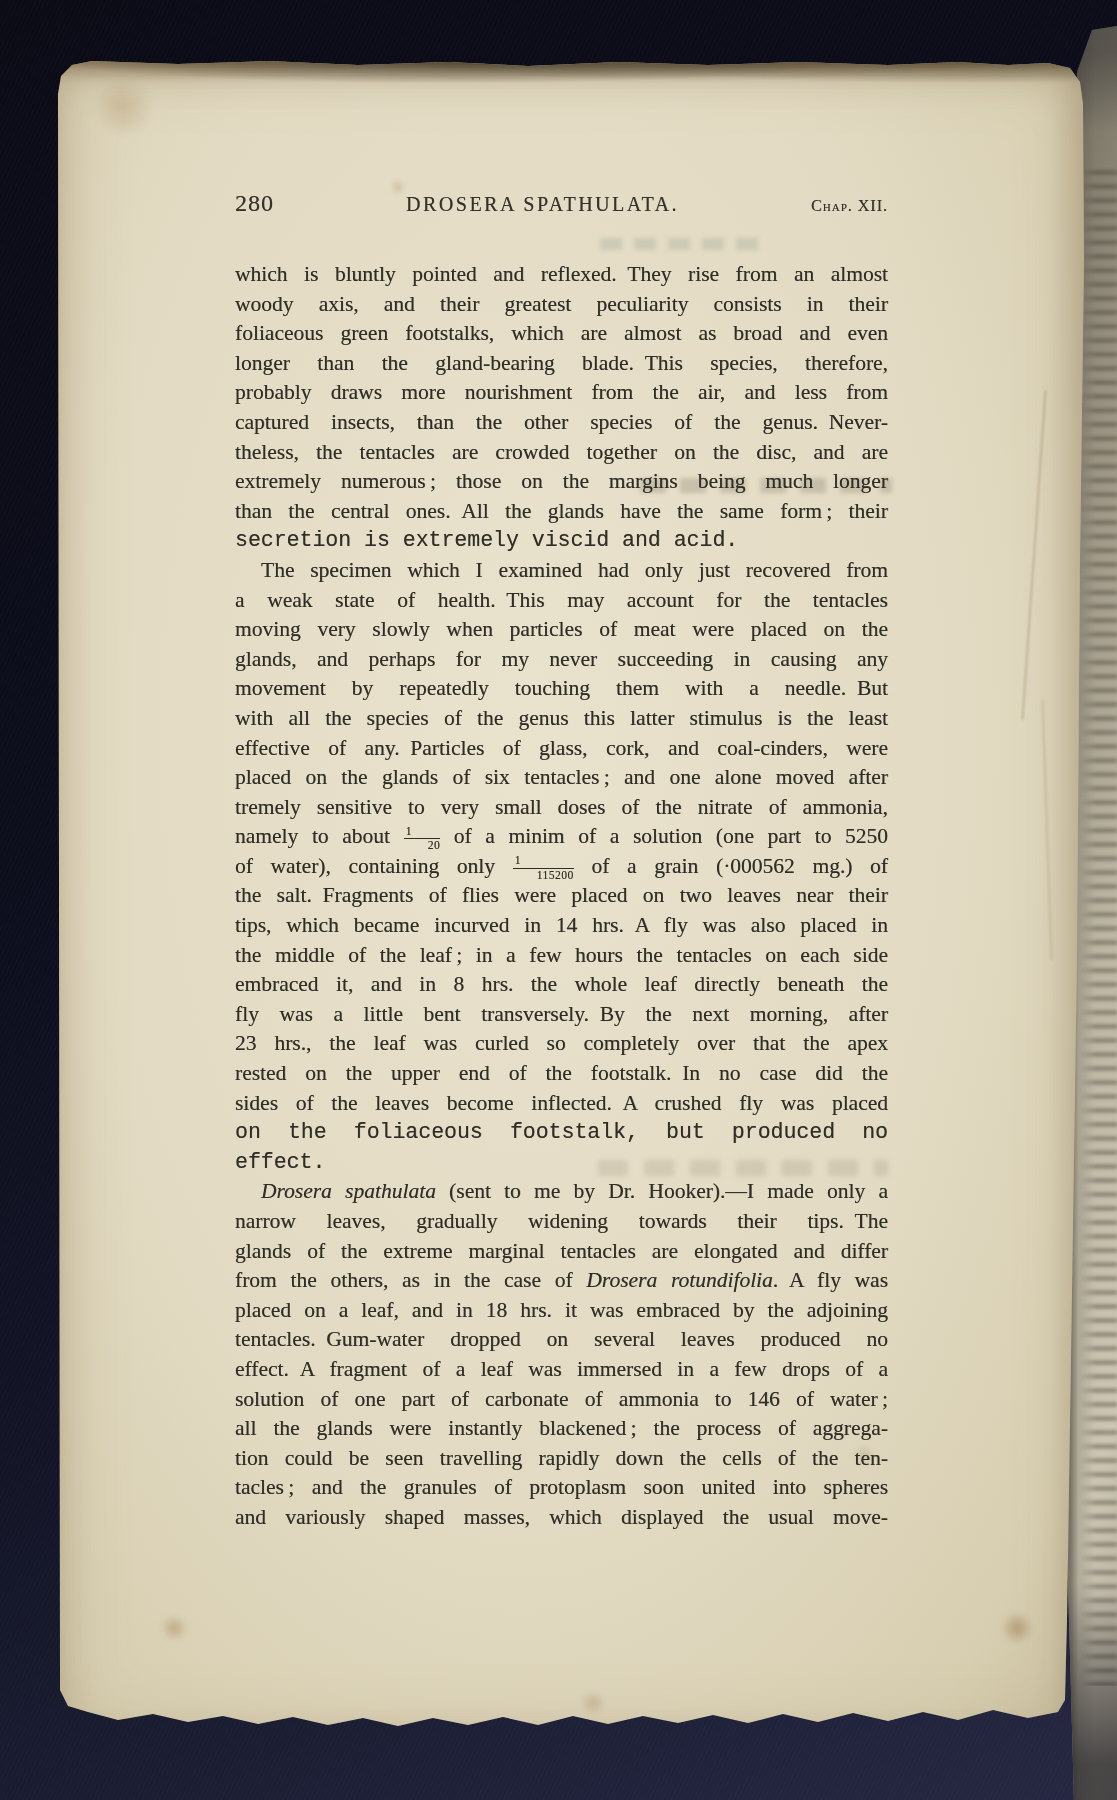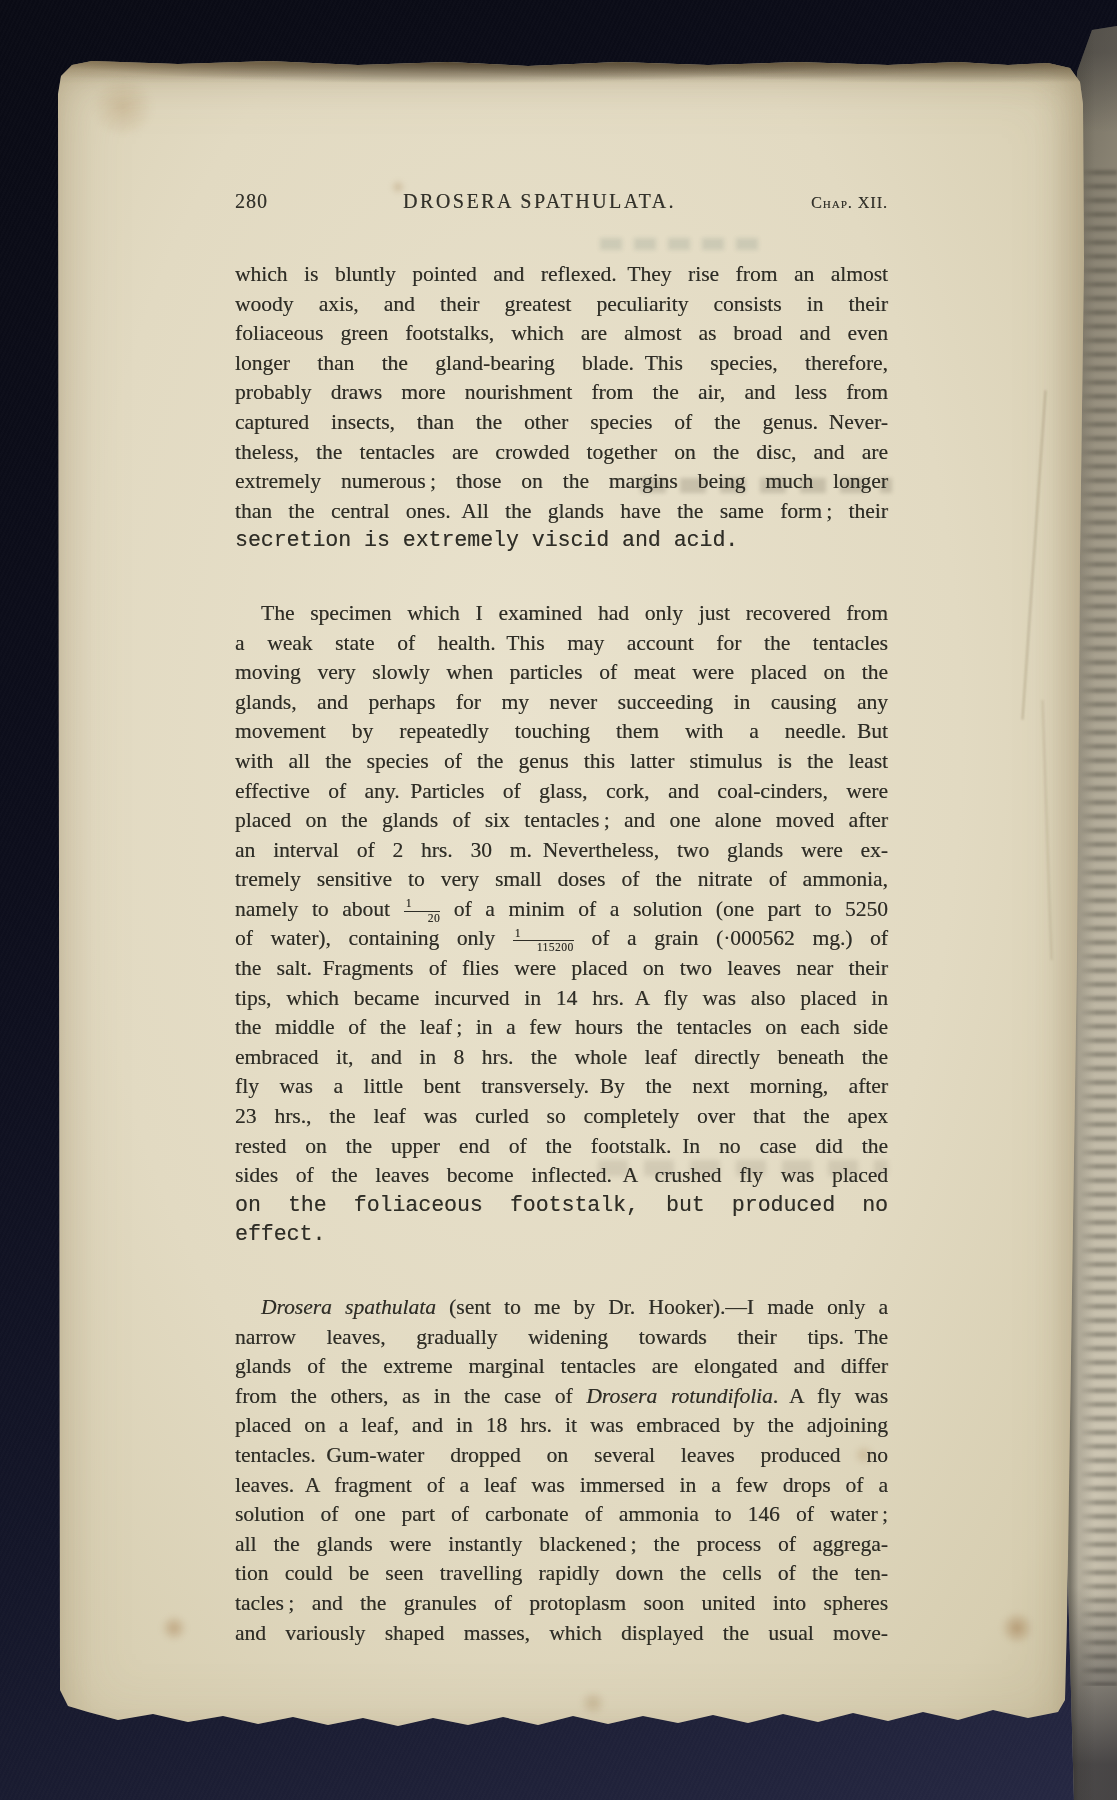--- a/index.html
+++ b/index.html
@@ -81,33 +81,33 @@
   .g3{left:542px;top:178px;width:170px;height:12px;
       background:repeating-linear-gradient(to right, rgba(86,112,104,0.4) 0 22px, rgba(86,112,104,0) 22px 34px);
       filter:blur(2.2px);opacity:.4;}
 
   
   .header{
     position:absolute;left:177px;top:130px;width:653px;
     display:flex;justify-content:space-between;align-items:baseline;
     color:#33322b;
   }
-  .pgnum{font-size:20px;letter-spacing:1px;text-shadow:0.3px 0.3px 0.5px rgba(45,43,36,0.55);}
+  .pgnum{font-size:24px;letter-spacing:1px;text-shadow:0.3px 0.3px 0.5px rgba(45,43,36,0.55);}
   .runtitle{font-size:20px;letter-spacing:2.5px;text-shadow:0.3px 0.3px 0.5px rgba(45,43,36,0.55);}
   .chap{font-size:16px;font-variant:small-caps;letter-spacing:1px;text-shadow:0.3px 0.3px 0.5px rgba(45,43,36,0.55);}
 
   
   .body-text{
     position:absolute;left:177px;top:200px;width:653px;
     font-size:21.5px;line-height:29.6px;color:#2e2d26;
     text-shadow:0.3px 0.3px 0.45px rgba(40,38,32,0.5);
   }
   .tline{text-align:justify;text-align-last:justify;}
   .tline-left{text-align-last:left;font-family:Liberation Mono, monospace;}
-  .tline-indent{text-indent:26px;margin-top:43px;}
+  .tline-indent{text-indent:26px;}
   .tline em{font-style:italic;}
   .frac{display:inline-block;vertical-align:-0.5em;text-align:center;line-height:1;font-size:11.5px;}
   .frac-n{display:block;border-bottom:1px solid #2e2d26;padding:0 2px 1px;}
   .frac-d{display:block;padding-top:1px;letter-spacing:0.5px;margin-left:24px;}
 </style>
 </head>
 <body>
 
 <div class="scene">
 
@@ -148,40 +148,39 @@
         <div class="tline">than the central ones. All the glands have the same form ; their</div>
         <div class="tline tline-left">secretion is extremely viscid and acid.</div>
         <div class="tline tline-indent">The specimen which I examined had only just recovered from</div>
         <div class="tline">a weak state of health. This may account for the tentacles</div>
         <div class="tline">moving very slowly when particles of meat were placed on the</div>
         <div class="tline">glands, and perhaps for my never succeeding in causing any</div>
         <div class="tline">movement by repeatedly touching them with a needle. But</div>
         <div class="tline">with all the species of the genus this latter stimulus is the least</div>
         <div class="tline">effective of any. Particles of glass, cork, and coal-cinders, were</div>
         <div class="tline">placed on the glands of six tentacles ; and one alone moved after</div>
-        <div class="tline">an interval of 2 hrs. 30 m. Nevertheless, two glands were ex-</div>
         <div class="tline">tremely sensitive to very small doses of the nitrate of ammonia,</div>
         <div class="tline">namely to about <span class="frac"><span class="frac-n">1</span><span class="frac-d">20</span></span> of a minim of a solution (one part to 5250</div>
         <div class="tline">of water), containing only <span class="frac"><span class="frac-n">1</span><span class="frac-d">115200</span></span> of a grain (·000562 mg.) of</div>
         <div class="tline">the salt. Fragments of flies were placed on two leaves near their</div>
         <div class="tline">tips, which became incurved in 14 hrs. A fly was also placed in</div>
         <div class="tline">the middle of the leaf ; in a few hours the tentacles on each side</div>
         <div class="tline">embraced it, and in 8 hrs. the whole leaf directly beneath the</div>
         <div class="tline">fly was a little bent transversely. By the next morning, after</div>
         <div class="tline">23 hrs., the leaf was curled so completely over that the apex</div>
         <div class="tline">rested on the upper end of the footstalk. In no case did the</div>
         <div class="tline">sides of the leaves become inflected. A crushed fly was placed</div>
         <div class="tline tline-left">on the foliaceous footstalk, but produced no effect.</div>
         <div class="tline tline-indent"><em>Drosera spathulata</em> (sent to me by Dr. Hooker).—I made only a</div>
         <div class="tline">narrow leaves, gradually widening towards their tips. The</div>
         <div class="tline">glands of the extreme marginal tentacles are elongated and differ</div>
         <div class="tline">from the others, as in the case of <em>Drosera rotundifolia</em>. A fly was</div>
         <div class="tline">placed on a leaf, and in 18 hrs. it was embraced by the adjoining</div>
         <div class="tline">tentacles. Gum-water dropped on several leaves produced no</div>
-        <div class="tline">leaves. A fragment of a leaf was immersed in a few drops of a</div>
+        <div class="tline">effect. A fragment of a leaf was immersed in a few drops of a</div>
         <div class="tline">solution of one part of carbonate of ammonia to 146 of water ;</div>
         <div class="tline">all the glands were instantly blackened ; the process of aggrega-</div>
         <div class="tline">tion could be seen travelling rapidly down the cells of the ten-</div>
         <div class="tline">tacles ; and the granules of protoplasm soon united into spheres</div>
         <div class="tline">and variously shaped masses, which displayed the usual move-</div>
       </div>
 
     <div class="edge-vignette"></div>
   </div>
 

